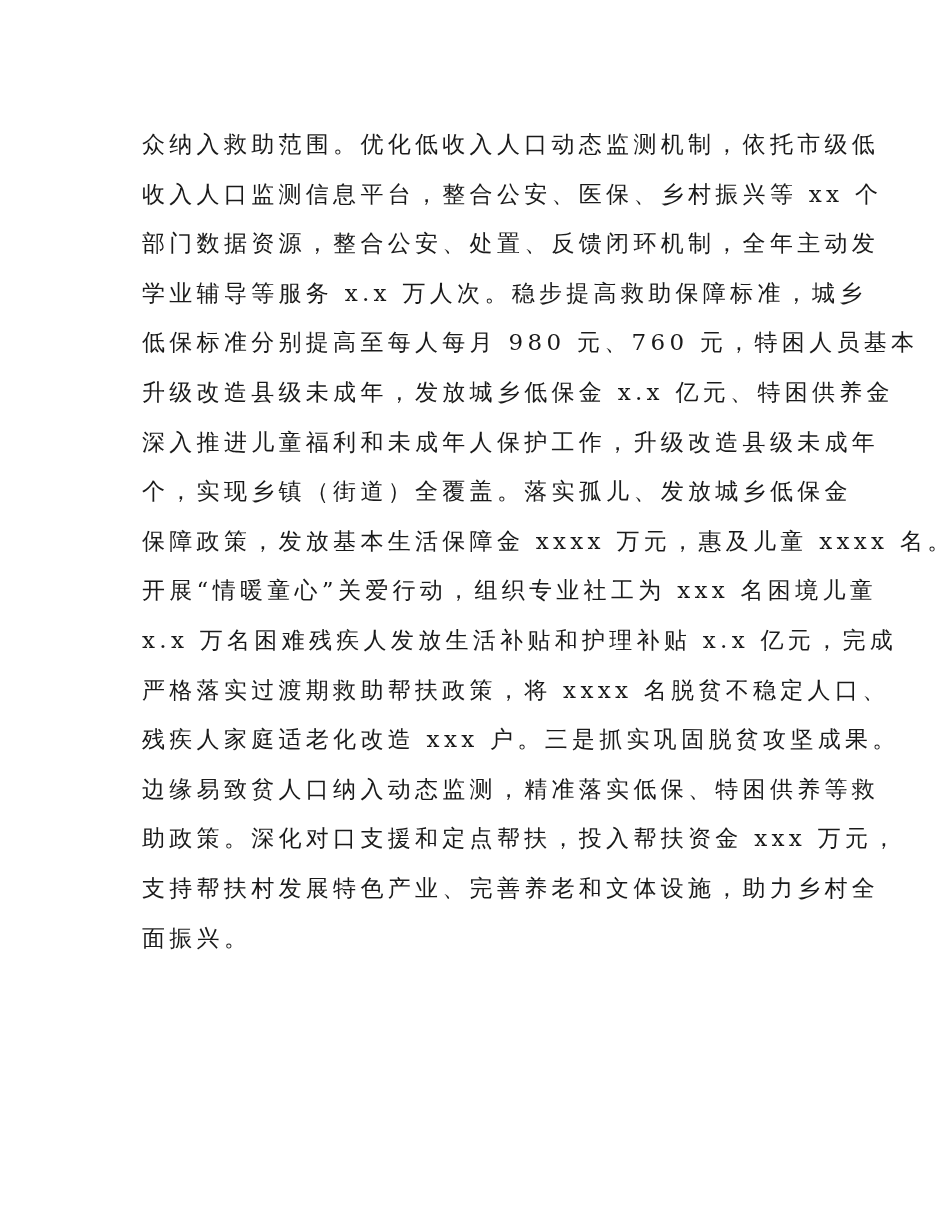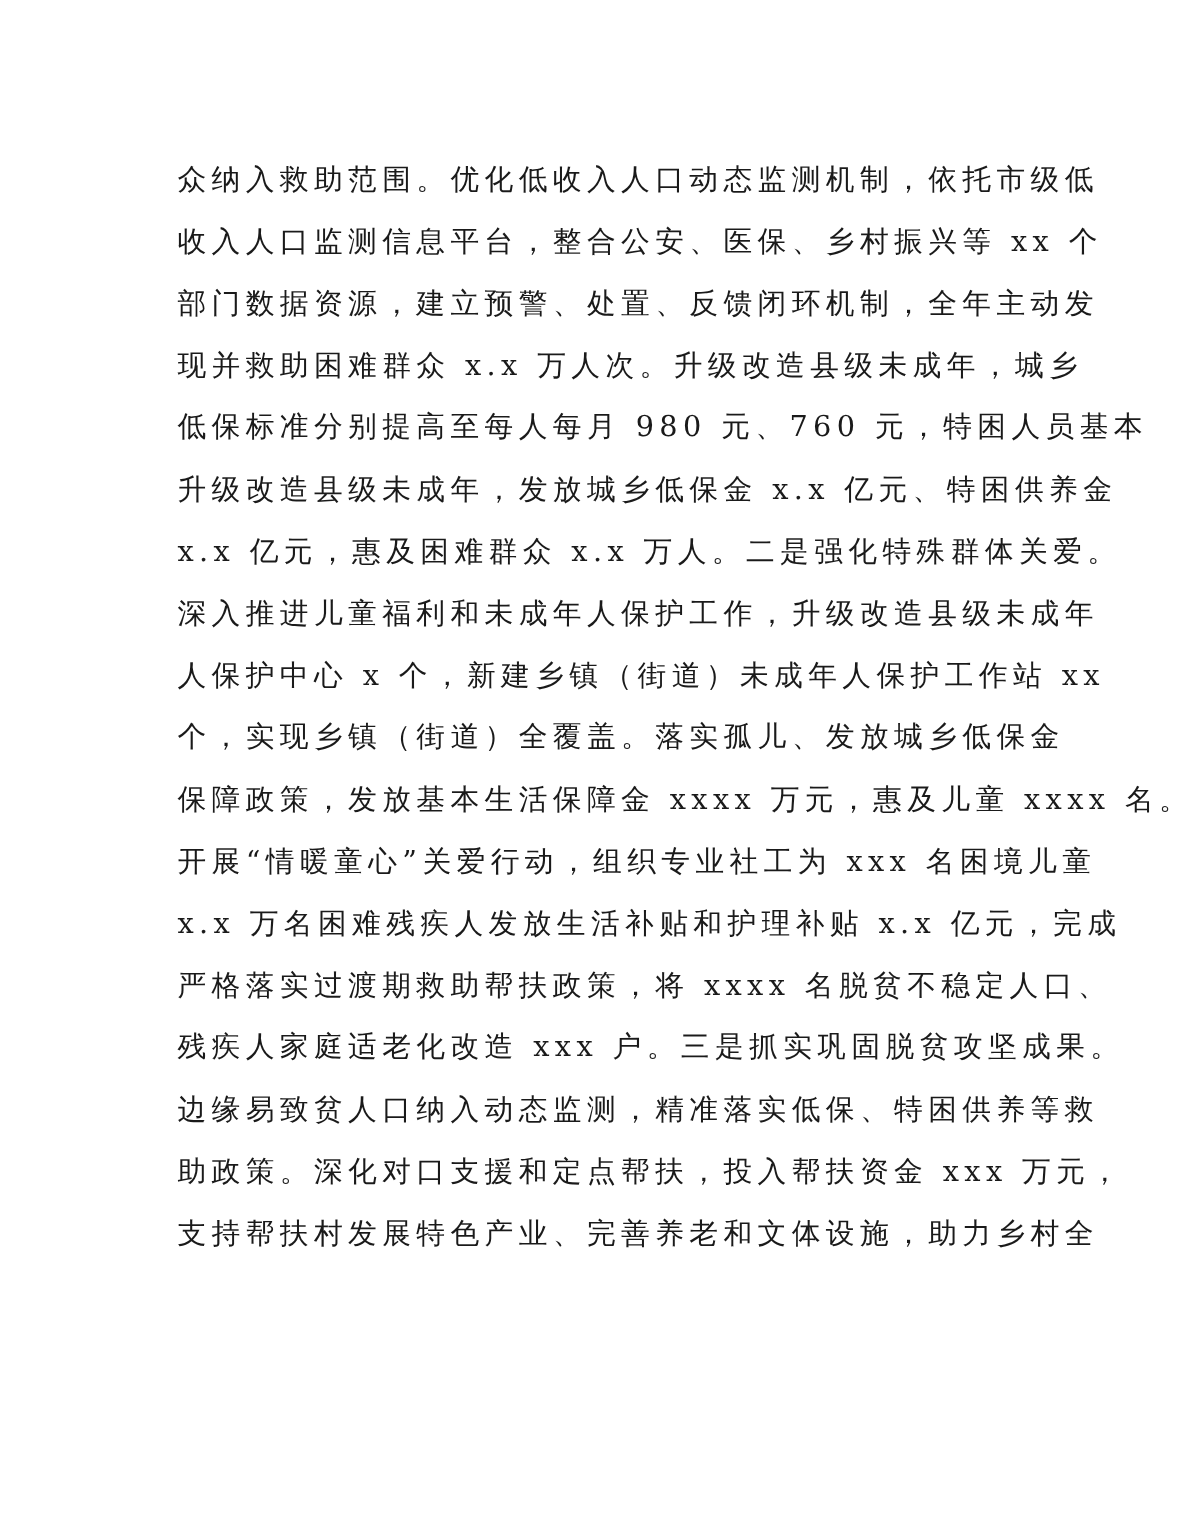--- a/index.html
+++ b/index.html
@@ -40,30 +40,29 @@
       letter-spacing: 4.3px;
     }
   </style>
 </head>
 <body>
 
 <div class="page">
   <div class="body-text">
     <span class="line">众纳入救助范围。优化低收入人口动态监测机制，依托市级低</span>
     <span class="line">收入人口监测信息平台，整合公安、医保、乡村振兴等 xx 个</span>
-    <span class="line">部门数据资源，建立预警、处置、反馈闭环机制，全年主动发</span>
-    <span class="line">现并救助困难群众 x.x 万人次。升级改造县级未成年，城乡</span>
+    <span class="line">部门数据资源，整合公安、处置、反馈闭环机制，全年主动发</span>
+    <span class="line">学业辅导等服务 x.x 万人次。稳步提高救助保障标准，城乡</span>
     <span class="line">低保标准分别提高至每人每月 980 元、760 元，特困人员基本</span>
     <span class="line">升级改造县级未成年，发放城乡低保金 x.x 亿元、特困供养金</span>
-    <span class="line">x.x 亿元，惠及困难群众 x.x 万人。二是强化特殊群体关爱。</span>
     <span class="line">深入推进儿童福利和未成年人保护工作，升级改造县级未成年</span>
-    <span class="line">人保护中心 x 个，新建乡镇（街道）未成年人保护工作站 xx</span>
     <span class="line">个，实现乡镇（街道）全覆盖。落实孤儿、发放城乡低保金</span>
     <span class="line">保障政策，发放基本生活保障金 xxxx 万元，惠及儿童 xxxx 名。</span>
     <span class="line">开展“情暖童心”关爱行动，组织专业社工为 xxx 名困境儿童</span>
     <span class="line">x.x 万名困难残疾人发放生活补贴和护理补贴 x.x 亿元，完成</span>
     <span class="line">严格落实过渡期救助帮扶政策，将 xxxx 名脱贫不稳定人口、</span>
     <span class="line">残疾人家庭适老化改造 xxx 户。三是抓实巩固脱贫攻坚成果。</span>
     <span class="line">边缘易致贫人口纳入动态监测，精准落实低保、特困供养等救</span>
     <span class="line">助政策。深化对口支援和定点帮扶，投入帮扶资金 xxx 万元，</span>
     <span class="line">支持帮扶村发展特色产业、完善养老和文体设施，助力乡村全</span>
+    <span class="line">面振兴。</span>
   </div>
 </div>
 
 </body></html>

